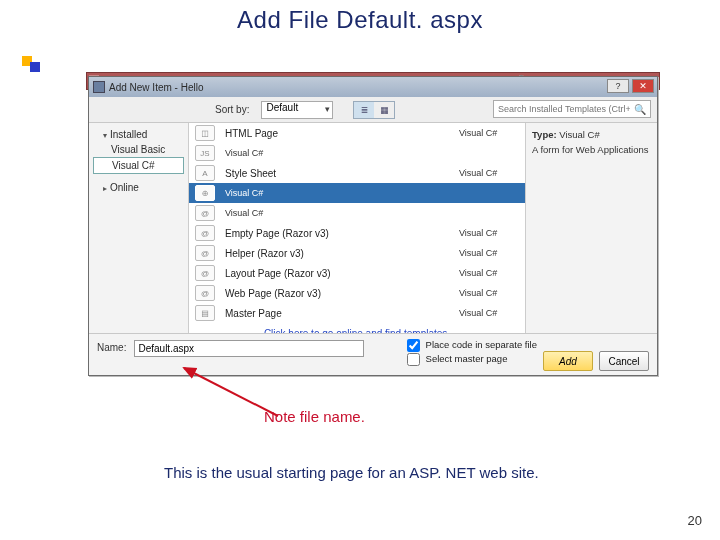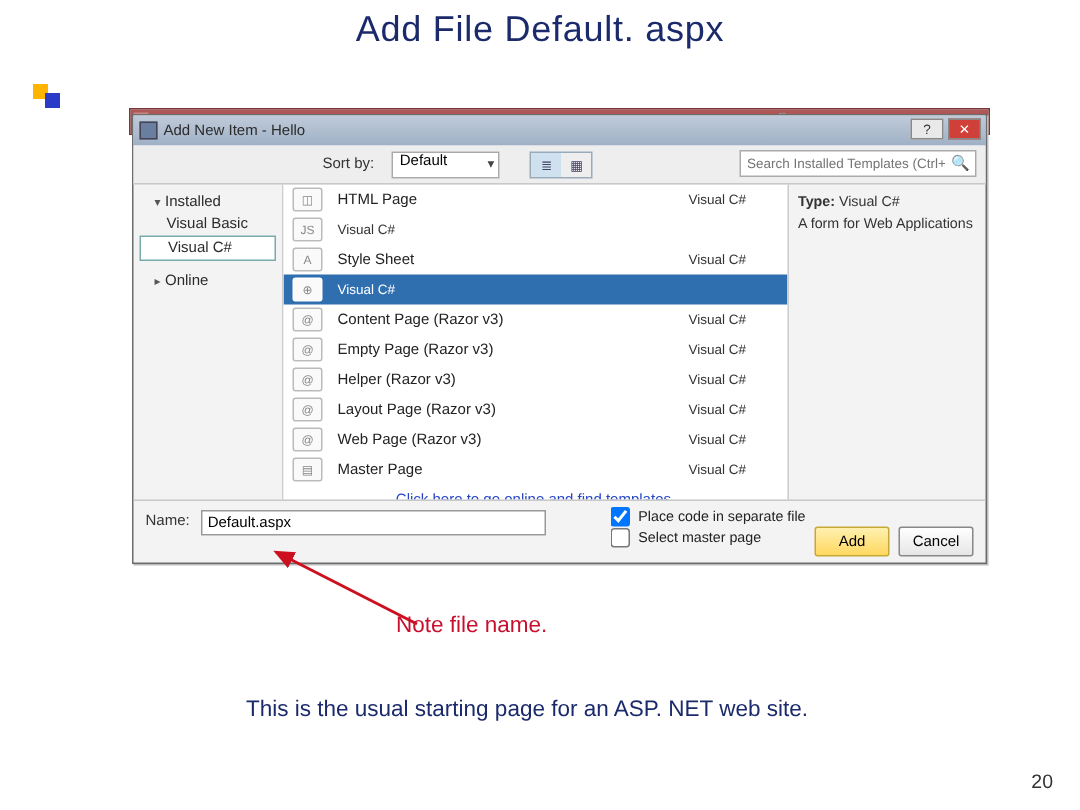--- a/index.html
+++ b/index.html
@@ -59,21 +59,21 @@
   .right-pane .type-line b { font-weight: 600; }
 
   .bottom-area { border-top: 1px solid #c8c8c8; padding: 6px 8px; display: flex; align-items: flex-start; gap: 8px; height: 42px; position: relative; }
   .name-label { font-size: 10px; color: #333; padding-top: 2px; }
   .name-input { width: 230px; height: 17px; border: 1px solid #999; background: #fff; font-size: 10px; padding: 0 3px; }
   .checks { position: absolute; right: 120px; top: 4px; font-size: 9.5px; color: #222; }
   .checks label { display: block; line-height: 14px; }
   .checks input { vertical-align: middle; margin-right: 3px; }
   .dlg-btns { position: absolute; right: 8px; bottom: 4px; display: flex; gap: 6px; }
   .dlg-btns button { width: 50px; height: 20px; font-size: 10px; border: 1px solid #888; background: linear-gradient(#fff,#e6e6e6); border-radius: 2px; }
-  .dlg-btns button.primary { background: linear-gradient(#fff0b0,#ffd860); border-color: #c7a93a; }
+  .dlg-btns button.primary { background: linear-gradient(#fff0b0,#ffd860); border-color: #c7a93a; font-style: italic; }
   .arrow { position: absolute; left: 178px; top: 364px; width: 110px; height: 56px; pointer-events: none; }
 
   .note-text { position: absolute; left: 264px; top: 408px; color: #c8102e; font-size: 15px; font-family: Verdana, sans-serif; }
   .explain-text { position: absolute; left: 164px; top: 464px; color: #1b2a6b; font-size: 15px; font-family: Verdana, sans-serif; }
   .slide-num { position: absolute; right: 18px; bottom: 12px; font-size: 13px; color: #333; }
 
   
   .vs-bg { position: absolute; left: 86px; top: 72px; width: 574px; height: 18px; background: linear-gradient(#b05757,#a24848); border: 1px solid #7a3636; z-index: -1; }
   .vs-bg::before { content: ""; position: absolute; left: 2px; top: 2px; width: 10px; height: 12px; background: #fff; opacity: .3; }
   .vs-ql { position: absolute; right: 96px; top: 75px; display: flex; align-items: center; gap: 4px; font-size: 9px; color: #fff; }
@@ -139,21 +139,20 @@
             <span class="ico">A</span>
             <span class="name">Style Sheet</span>
             <span class="lang">Visual C#</span>
           </div>
           <div class="tmpl-row selected">
             <span class="ico">⊕</span>
             <span class="lang">Visual C#</span>
           </div>
           <div class="tmpl-row">
             <span class="ico">@</span>
-            <span class="name">Content Page (Razor v3)</span>
             <span class="lang">Visual C#</span>
           </div>
           <div class="tmpl-row">
             <span class="ico">@</span>
             <span class="name">Empty Page (Razor v3)</span>
             <span class="lang">Visual C#</span>
           </div>
           <div class="tmpl-row">
             <span class="ico">@</span>
             <span class="name">Helper (Razor v3)</span>

